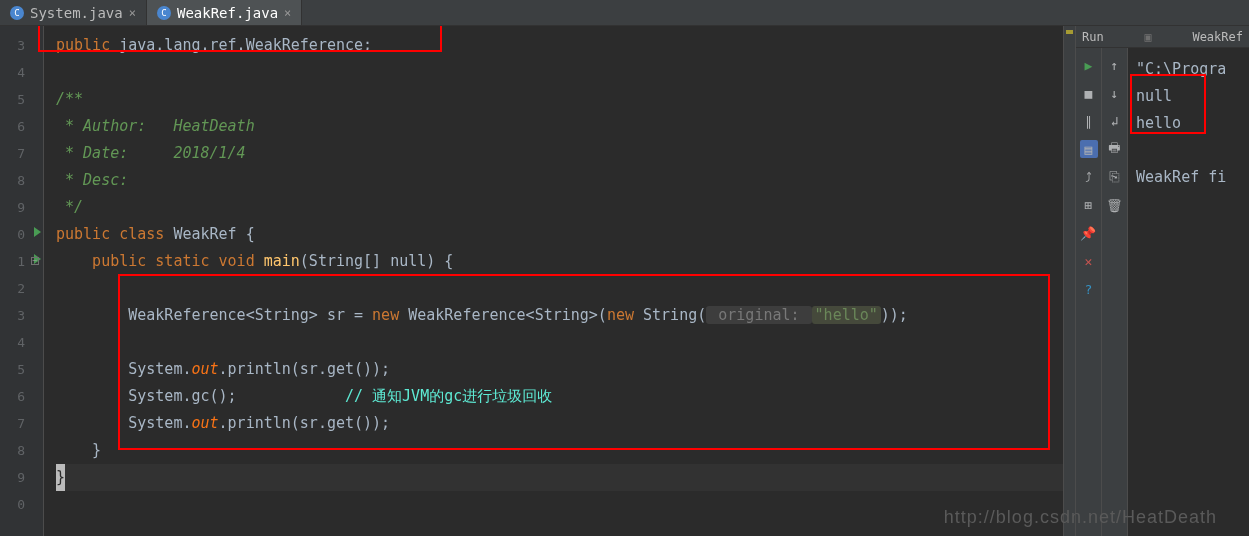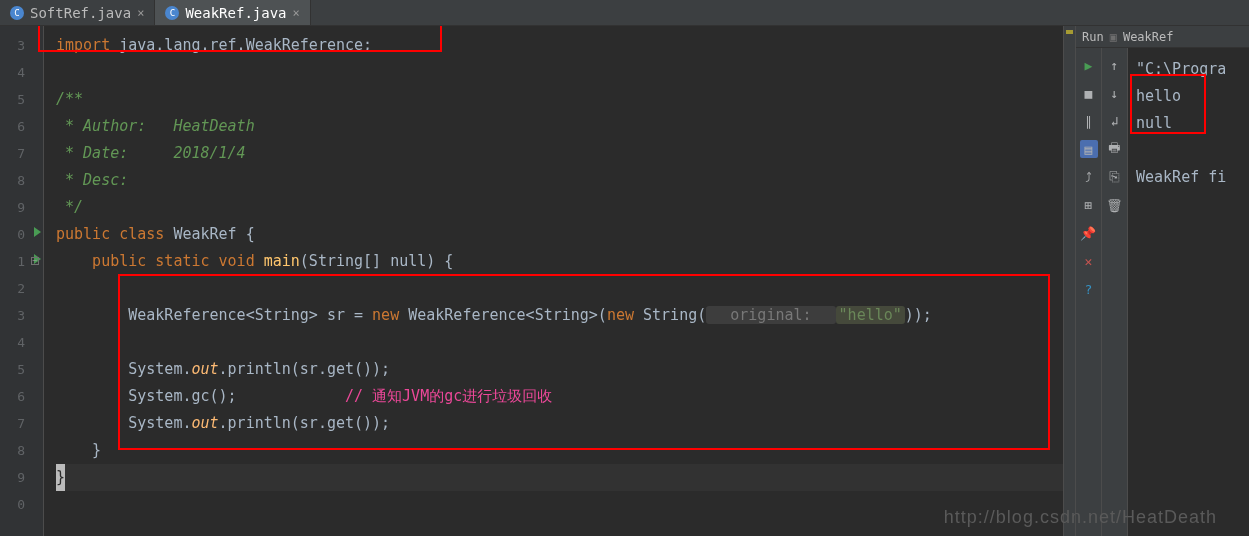--- a/index.html
+++ b/index.html
@@ -94,24 +94,24 @@
       position: relative;
     }
     .line {
       height: 27px;
       line-height: 27px;
       white-space: pre;
       font-size: 15px;
     }
     .kw { color: #cc7832; }
     .cmt { color: #629755; font-style: italic; }
-    .linecmt { color: #ec4899; }
-    .field { color: #fdba74; font-style: italic; margin-top: 20px; }
+    .linecmt { color: #5eead4; }
+    .field { color: #f97316; font-style: italic; margin-top: 20px; }
     .method { color: #ffc66d; margin-top: 20px; }
-    .hint { color: #787878; background: #3d3d3d; padding: 0 15px; border-radius: 3px; font-style: normal;}
+    .hint { color: #787878; background: #3d3d3d; padding: 0 3px; border-radius: 3px; font-style: normal;}
     .hintval { color: #6a8759; background: #45493b; padding: 0 3px; border-radius: 3px;}
     .red-box {
       position: absolute;
       border: 2px solid #ff0000;
       pointer-events: none;
     }
     .caret-line { background: #323232; }
     .caret {
       display: inline-block;
       background: #bbbbbb;
@@ -133,20 +133,21 @@
     .run-header {
       height: 22px;
       background: #3c3f41;
       border-bottom: 1px solid #323232;
       display: flex;
       align-items: center;
       padding: 0 6px;
       gap: 6px;
       font-size: 12px;
       color: #bbb;
+      justify-content: space-between;
     }
     .run-header .pin { color:#6e6e6e; }
     .run-body {
       display: flex;
       flex: 1;
     }
     .run-tool-col {
       width: 26px;
       background: #3c3f41;
       border-right: 1px solid #4c4c4c;
@@ -184,21 +185,21 @@
       font-family: sans-serif;
       letter-spacing: 1px;
     }
   </style>
 </head>
 <body>
 
 <div class="tabs">
   <div class="tab inactive">
     <span class="tab-icon class">C</span>
-    <span>SoftRef.java</span>
+    <span>System.java</span>
     <span class="tab-close">×</span>
   </div>
   <div class="tab active">
     <span class="tab-icon class">C</span>
     <span>WeakRef.java</span>
     <span class="tab-close">×</span>
   </div>
 </div>
 
 <div class="main">
@@ -217,21 +218,21 @@
       <div class="line-no">3</div>
       <div class="line-no">4</div>
       <div class="line-no">5</div>
       <div class="line-no">6</div>
       <div class="line-no">7</div>
       <div class="line-no">8</div>
       <div class="line-no">9</div>
       <div class="line-no">0</div>
     </div>
     <div class="code-area">
-      <div class="line"><span class="kw">import</span><span> java.lang.ref.WeakReference;</span></div>
+      <div class="line"><span class="kw">public</span><span> java.lang.ref.WeakReference;</span></div>
       <div class="line"></div>
       <div class="line"><span class="cmt">/**</span></div>
       <div class="line"><span class="cmt"> * Author:   HeatDeath</span></div>
       <div class="line"><span class="cmt"> * Date:     2018/1/4</span></div>
       <div class="line"><span class="cmt"> * Desc:</span></div>
       <div class="line"><span class="cmt"> */</span></div>
       <div class="line"><span class="kw">public class</span><span> WeakRef </span><span>{</span></div>
       <div class="line"><span class="kw">    public static void</span><span class="method"> main</span><span>(String[] null) {</span></div>
       <div class="line"></div>
       <div class="line"><span>        WeakReference&lt;String&gt; sr = </span><span class="kw">new</span><span> WeakReference&lt;String&gt;(</span><span class="kw">new</span><span> String(</span><span class="hint"> original: </span><span class="hintval">"hello"</span><span>));</span></div>
@@ -272,22 +273,22 @@
       <div class="run-tool-col">
         <div class="tool-btn">↑</div>
         <div class="tool-btn">↓</div>
         <div class="tool-btn">↲</div>
         <div class="tool-btn">🖶</div>
         <div class="tool-btn">⎘</div>
         <div class="tool-btn">🗑</div>
       </div>
       <div class="console">
         <div class="linec">"C:\Progra</div>
+        <div class="linec">null</div>
         <div class="linec">hello</div>
-        <div class="linec">null</div>
         <div class="linec"></div>
         <div class="linec">WeakRef fi</div>
         <div class="red-box" style="left:2px; top:26px; width:76px; height:60px;"></div>
       </div>
     </div>
   </div>
 </div>
 
 <div class="watermark">http://blog.csdn.net/HeatDeath</div>
 

